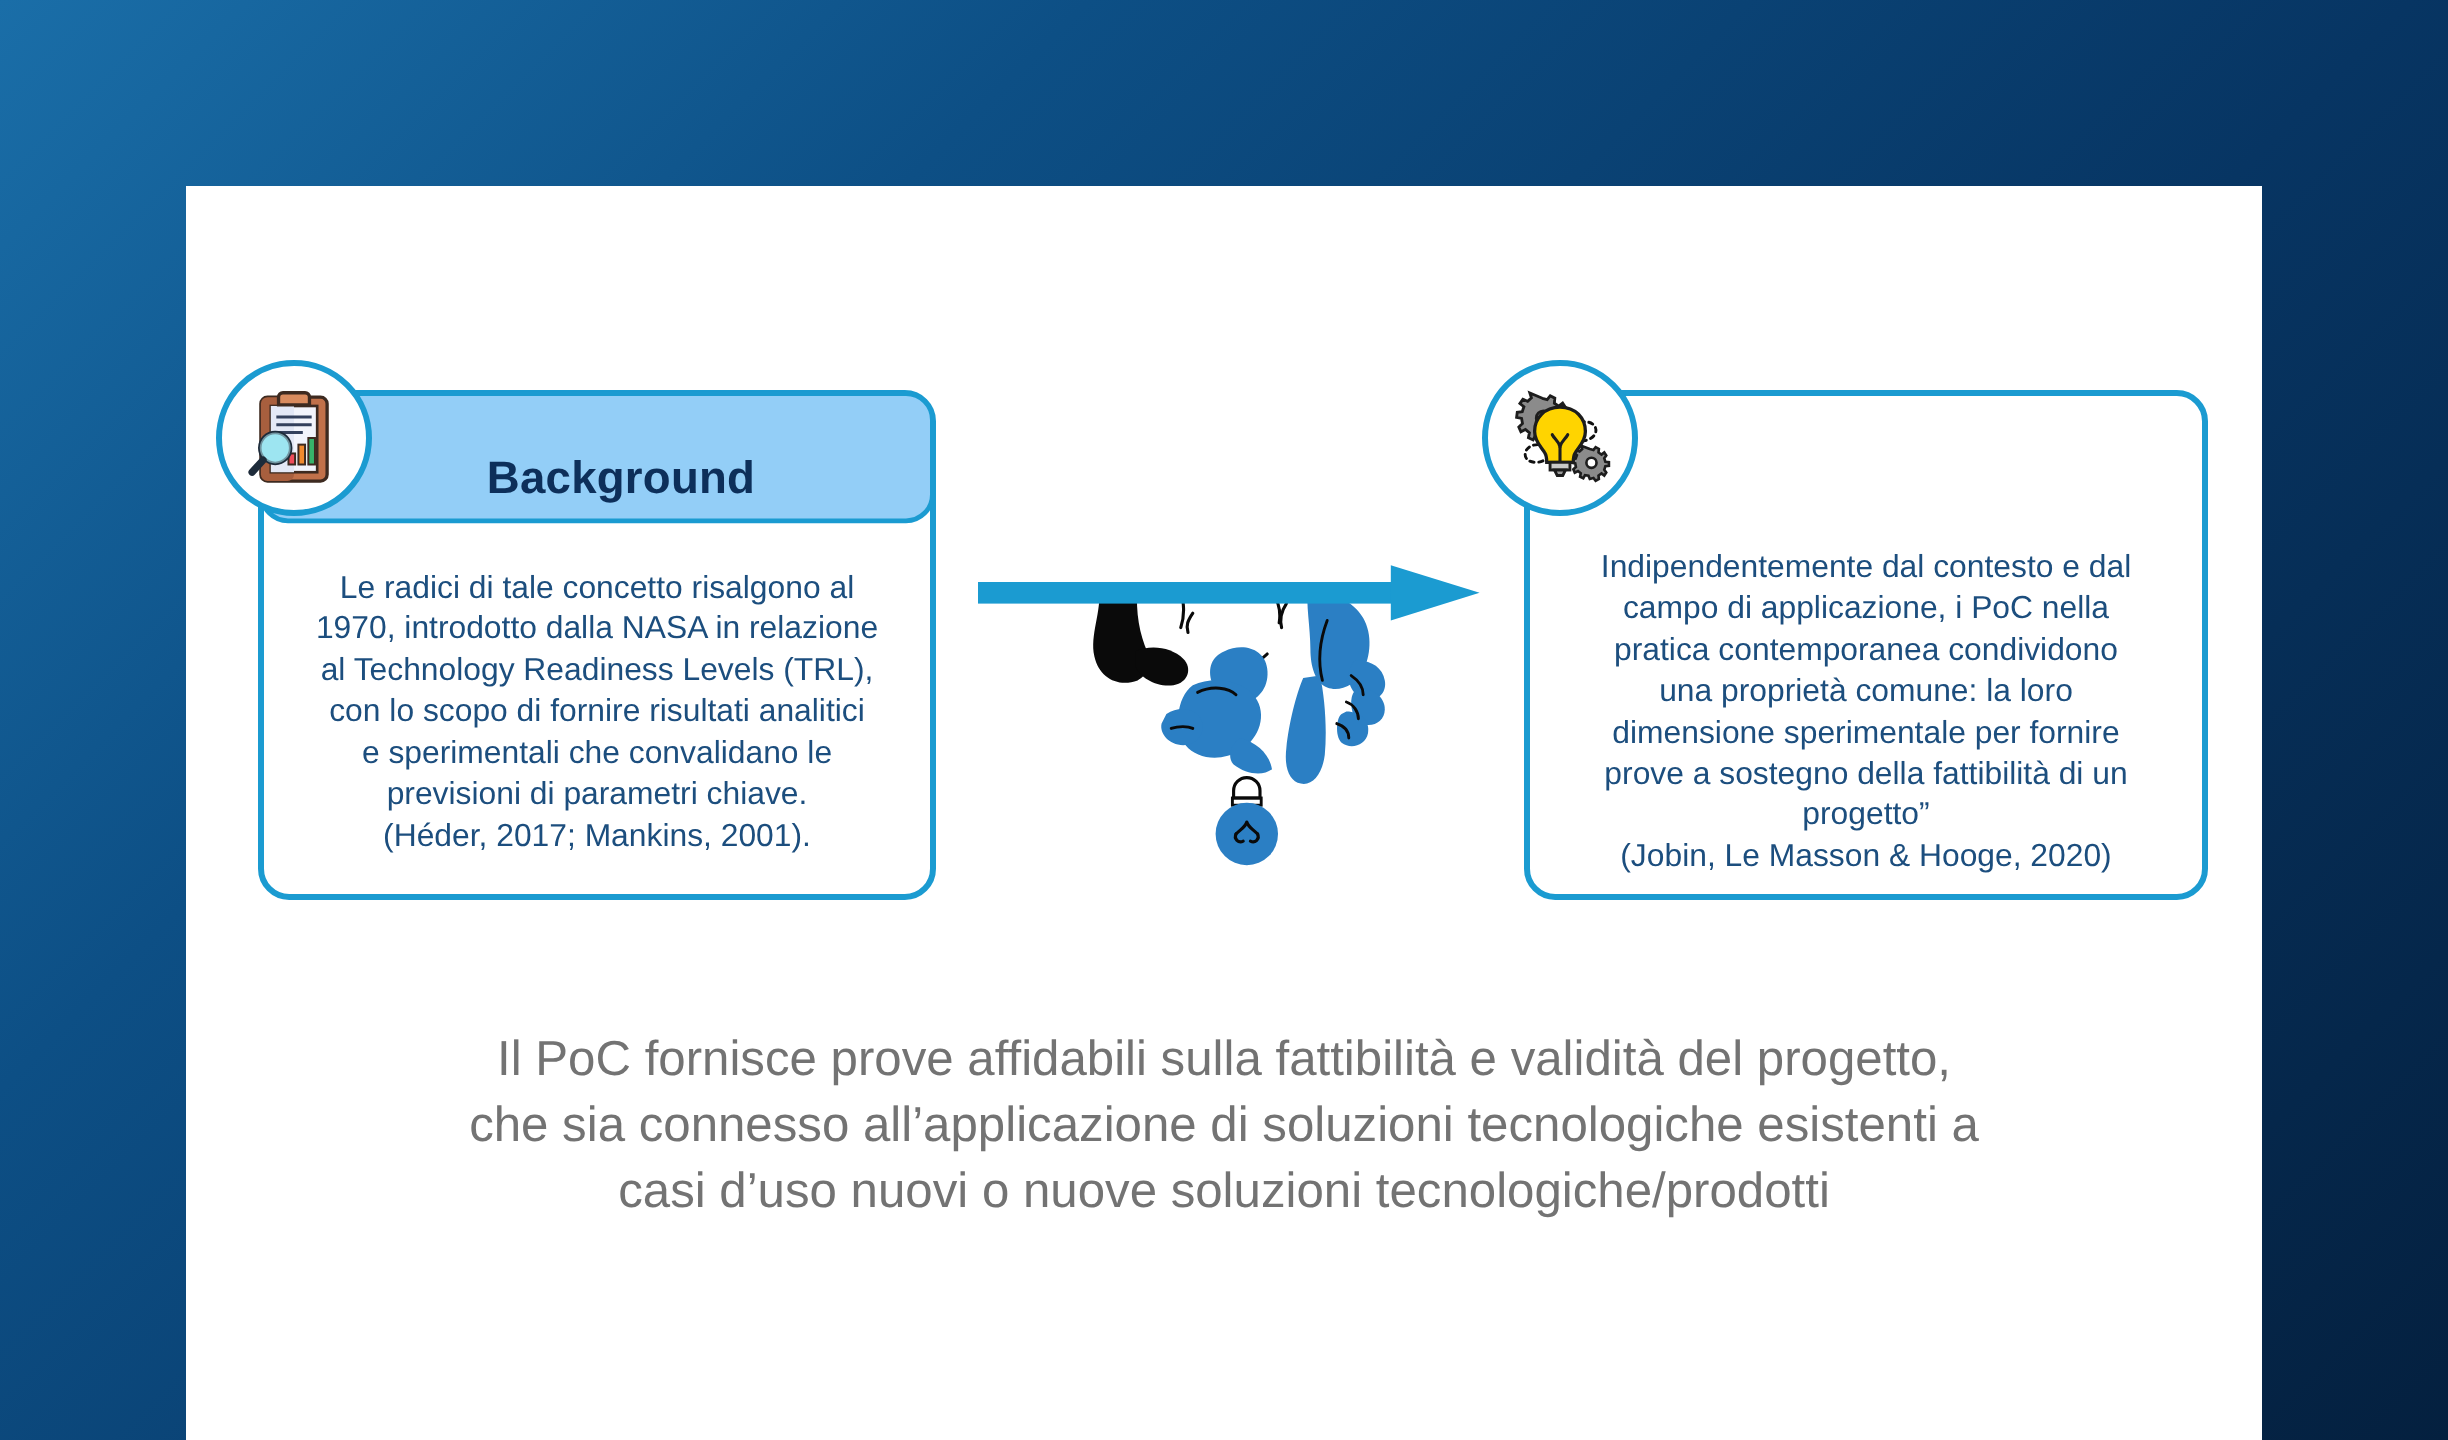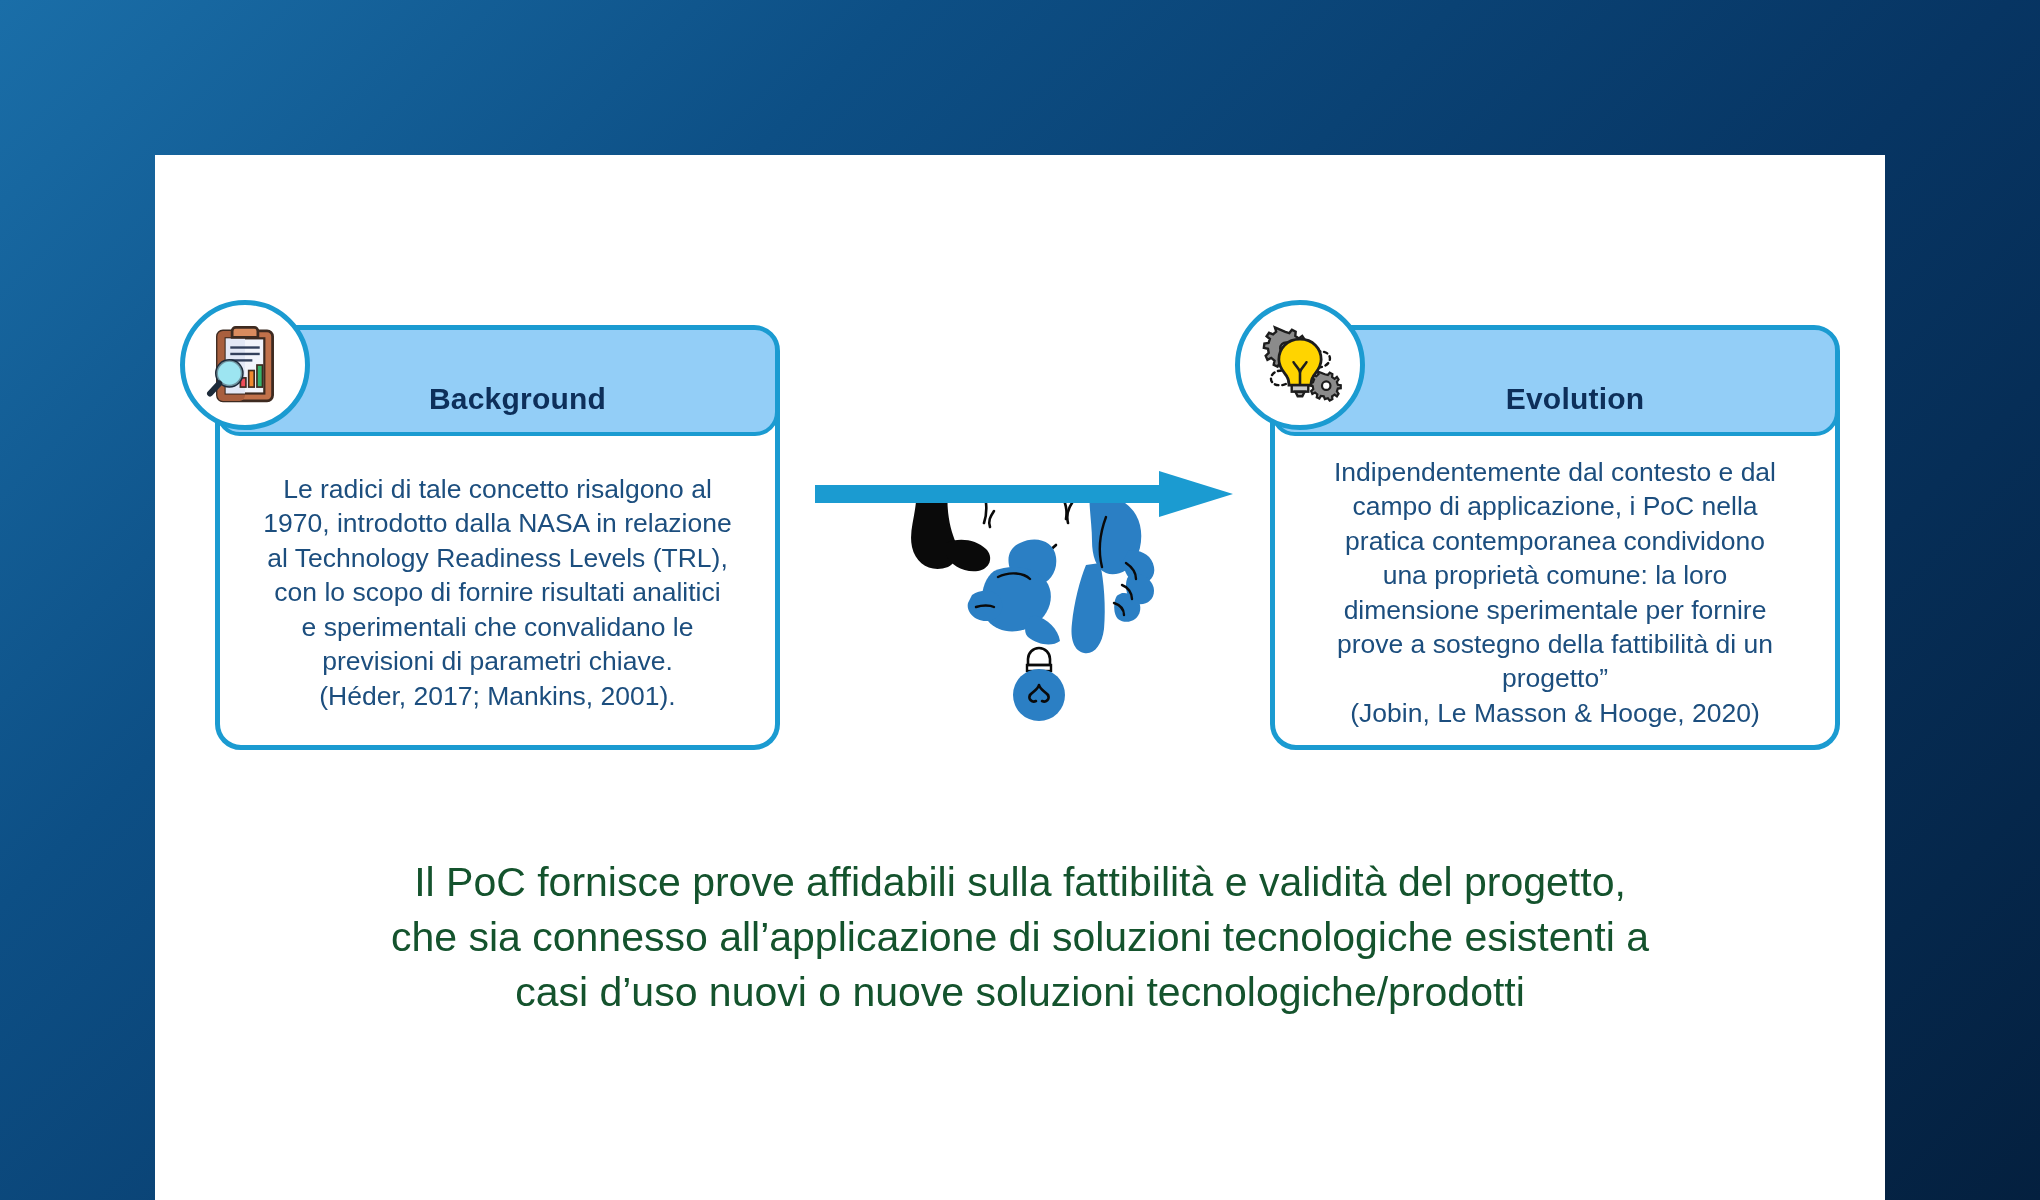--- a/index.html
+++ b/index.html
@@ -45,21 +45,21 @@
     border: 4px solid #1b9bd1;
     border-radius: 24px;
     display: flex;
     align-items: center;
     justify-content: center;
   }
   #card-background .card-header { left: -4px; right: -4px; top: -4px; }
   #card-evolution  .card-header { left: -4px; right: -4px; top: -4px; }
 
   .card-title {
-    font-size: 30px;
+    font-size: 38px;
     font-weight: bold;
     color: #0d2f5a;
     letter-spacing: 0.2px;
     padding-left: 40px;
     margin-top: 36px;
   }
 
   .badge {
     position: absolute;
     left: -40px;
@@ -117,21 +117,21 @@
 
   
   #caption {
     position: absolute;
     left: 80px;
     top: 700px;
     width: 1570px;
     text-align: center;
     font-size: 41px;
     line-height: 1.34;
-    color: #14532d;
+    color: #737373;
     white-space: pre-line;
   }
 </style>
 </head>
 <body>
 
 <div id="slide">
 
   <div class="card" id="card-background">
 
@@ -172,23 +172,20 @@
 al Technology Readiness Levels (TRL),
 con lo scopo di fornire risultati analitici
 e sperimentali che convalidano le
 previsioni di parametri chiave.
 (Héder, 2017; Mankins, 2001).</p>
     </div>
   </div>
 
   <div class="card" id="card-evolution">
 
-    <div class="card-header">
-      <span class="card-title">Evolution</span>
-    </div>
 
     <div class="badge">
       <span>
         <svg viewBox="0 0 100 100" xmlns="http://www.w3.org/2000/svg">
 
           <path d="M30 56 C16 56 14 72 28 72 C40 72 42 62 34 60" fill="none" stroke="#111" stroke-width="2.6" stroke-dasharray="4 4" stroke-linecap="round"></path>
           <path d="M68 36 C84 32 88 48 74 52 C64 55 60 46 68 43" fill="none" stroke="#111" stroke-width="2.6" stroke-dasharray="4 4" stroke-linecap="round"></path>
 
           <g stroke="#1d1d1d" stroke-width="2.6" fill="#8b8b8b">
             <path d="M34 14 l4.4 1.3 2.8-3.6 4.1 2.2 -0.4 4.6 3.9 2.7 3.6-2.8 2.6 3.9 -2.6 3.8 1.4 4.4 4.6 0.5 0 4.7 -4.6 0.5 -1.4 4.4 2.6 3.8 -2.6 3.9 -3.6-2.8 -3.9 2.7 0.4 4.6 -4.1 2.2 -2.8-3.6 -4.4 1.3 -1.6-4.3 -4.6-0.6 -2.2 4 -4.2-2 0.9-4.5 -3.6-3 -4.1 2.1 -1.9-4.3 3.3-3.2 -0.8-4.6 -4.5-1 0.6-4.6 4.5-0.6 1.5-4.4 -3.6-2.9 2.7-3.8 4.3 1.7 3.4-3.1 -1.4-4.4z"></path>

